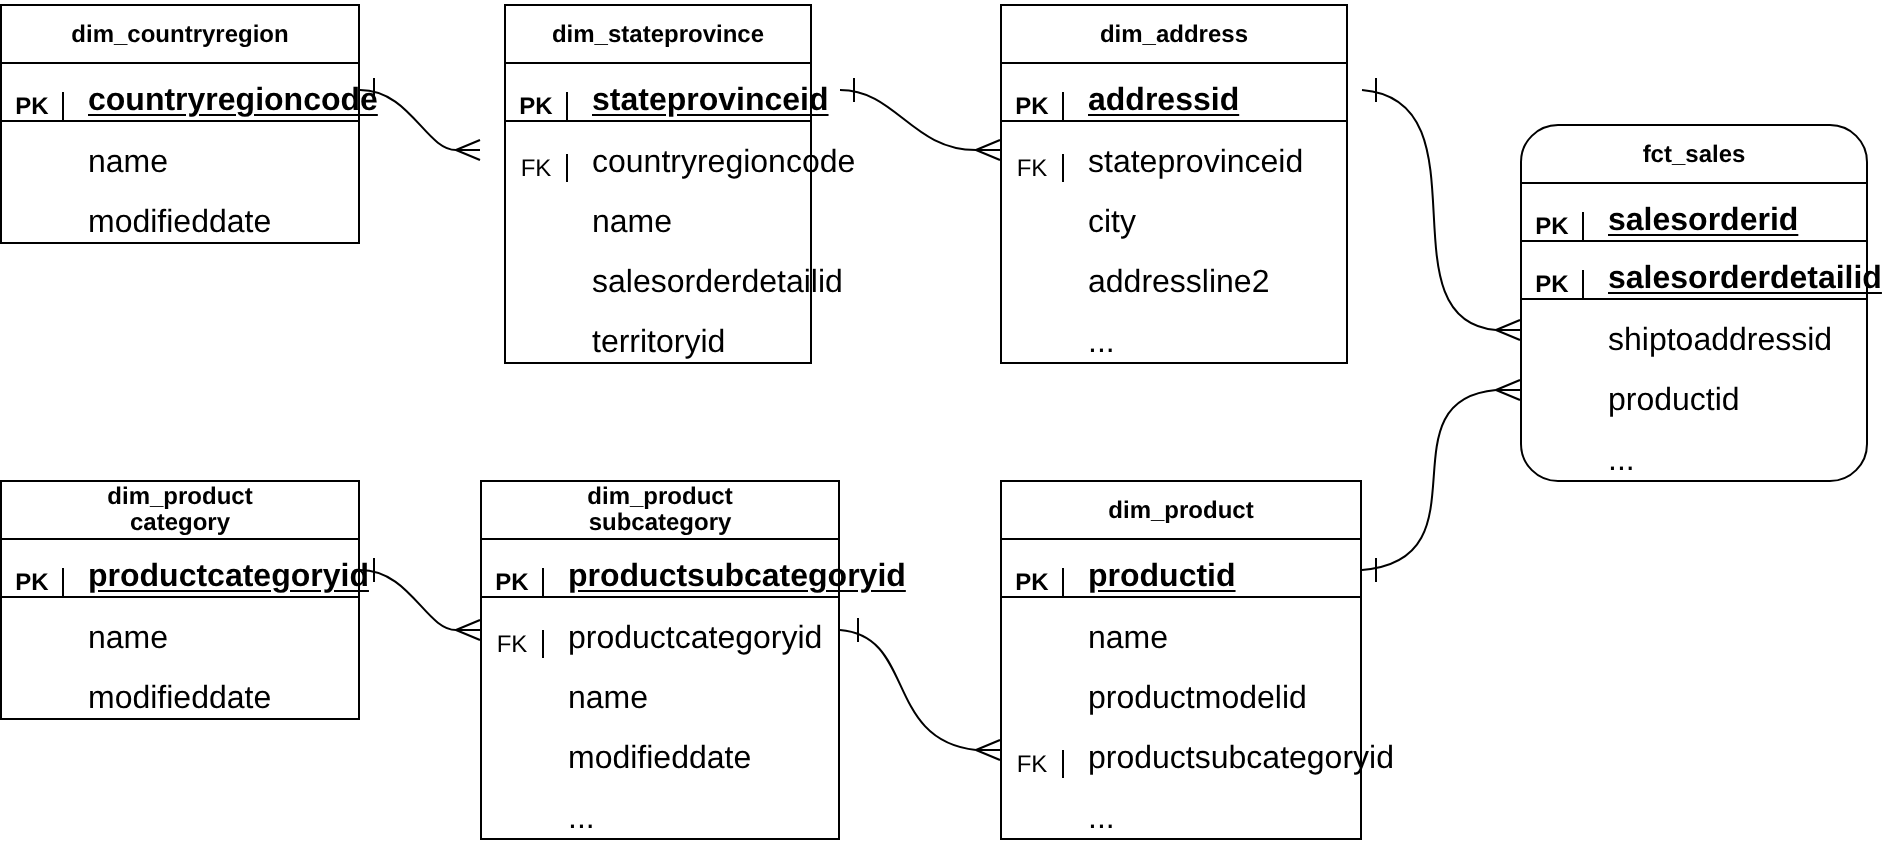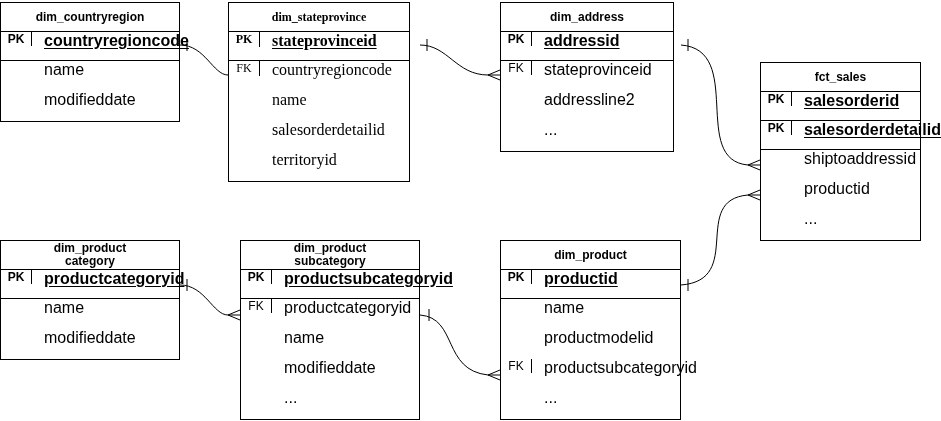--- a/index.html
+++ b/index.html
@@ -45,21 +45,21 @@
     text-align: center;
     font-weight: bold;
     font-size: 12px;
     line-height: 13px;
     white-space: pre-line;
   }
   .t-row {
     box-sizing: border-box;
     display: flex;
     height: 30px;
-    align-items: flex-start;
+    align-items: flex-end;
   }
   .t-row.key-row {
     height: 29px;
     border-bottom: 1px solid #000000;
   }
   .t-key {
     box-sizing: border-box;
     width: 31px;
     flex: 0 0 31px;
     border-right: 1px solid #000000;
@@ -130,21 +130,21 @@
         </div>
         <div class="t-row">
           <div class="t-key"></div>
           <div class="t-field">name</div>
         </div>
         <div class="t-row">
           <div class="t-key"></div>
           <div class="t-field">modifieddate</div>
         </div>
       </div>
-      <div class="table" style="left: 228px; top: 2px; width: 182px; font-family: Liberation Serif, serif;">
+      <div class="table" style="left: 252px; top: 2px; width: 154px;">
         <div class="t-title">dim_stateprovince</div>
         <div class="t-row key-row">
           <div class="t-key pk-key">PK</div>
           <div class="t-field pk-field">stateprovinceid</div>
         </div>
         <div class="t-row">
           <div class="t-key">FK</div>
           <div class="t-field">countryregioncode</div>
         </div>
         <div class="t-row">
@@ -165,28 +165,32 @@
         <div class="t-row key-row">
           <div class="t-key pk-key">PK</div>
           <div class="t-field pk-field">addressid</div>
         </div>
         <div class="t-row">
           <div class="t-key">FK</div>
           <div class="t-field">stateprovinceid</div>
         </div>
         <div class="t-row">
           <div class="t-key"></div>
+          <div class="t-field">city</div>
+        </div>
+        <div class="t-row">
+          <div class="t-key"></div>
           <div class="t-field">addressline2</div>
         </div>
         <div class="t-row">
           <div class="t-key"></div>
           <div class="t-field">...</div>
         </div>
       </div>
-      <div class="table" style="left: 760px; top: 62px; width: 161px;">
+      <div class="table" style="left: 760px; top: 62px; width: 174px; border-radius: 19px;">
         <div class="t-title">fct_sales</div>
         <div class="t-row key-row">
           <div class="t-key pk-key">PK</div>
           <div class="t-field pk-field">salesorderid</div>
         </div>
         <div class="t-row key-row">
           <div class="t-key pk-key">PK</div>
           <div class="t-field pk-field">salesorderdetailid</div>
         </div>
         <div class="t-row">

